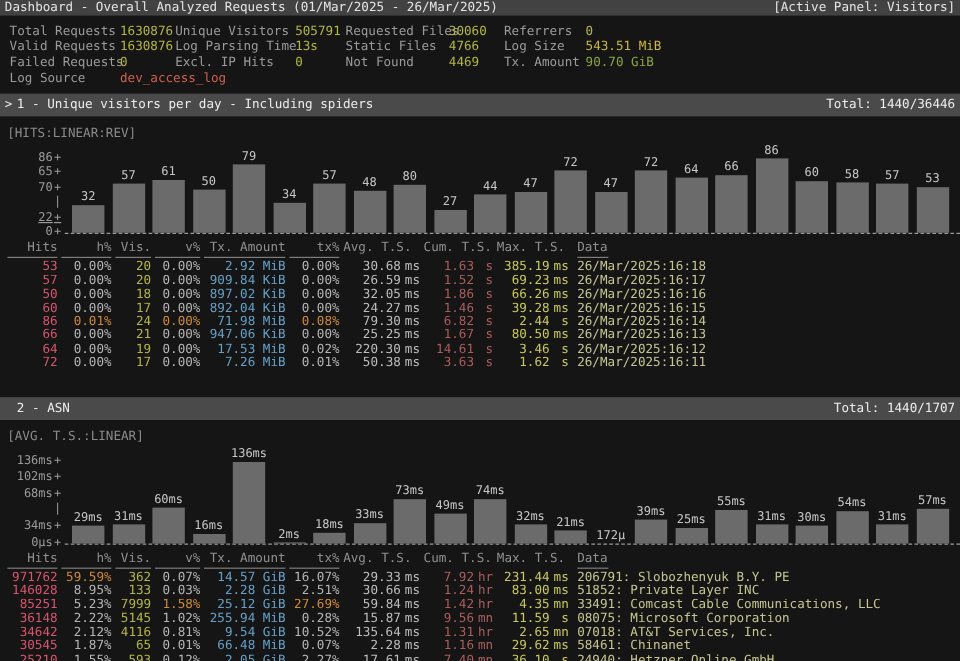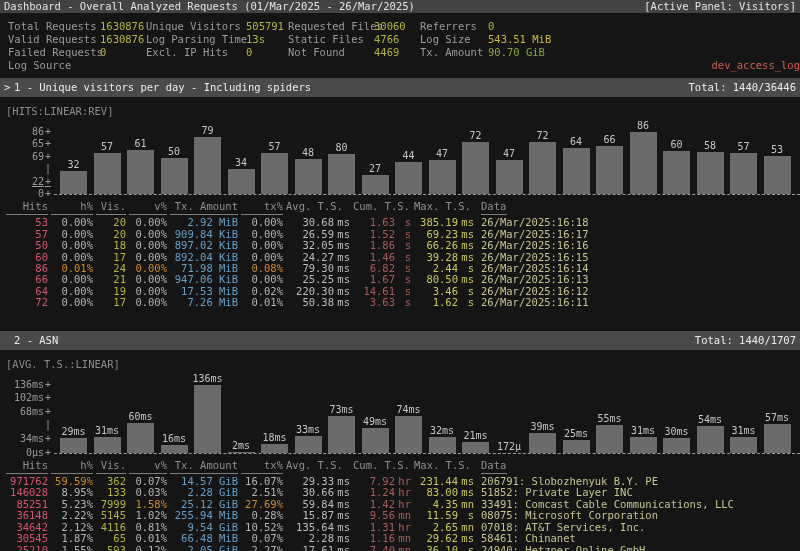--- a/index.html
+++ b/index.html
@@ -68,35 +68,35 @@
     <div class="sum-value y">543.51 MiB</div>
     <div class="sum-label">Failed Requests</div>
     <div class="sum-value yg">0</div>
     <div class="sum-label">Excl. IP Hits</div>
     <div class="sum-value yg">0</div>
     <div class="sum-label">Not Found</div>
     <div class="sum-value yg">4469</div>
     <div class="sum-label">Tx. Amount</div>
     <div class="sum-value g">90.70 GiB</div>
     <div class="sum-label">Log Source</div>
-    <div class="sum-value r" style="grid-column: 2 / 9; text-align: right;">dev_access_log</div>
+    <div class="sum-value r" style="grid-column: 2 / 9;">dev_access_log</div>
   </div>
 
 <div class="panel-hdr">
   <span><span class="cursor">&gt;</span><span>1 - Unique visitors per day - Including spiders</span></span>
   <span>Total: 1440/36446</span>
 </div>
 
 <div class="chart-section">
   <div class="chart-type-label">[HITS:LINEAR:REV]</div>
   <div class="chart-body" id="chart-0" style="height: 76px;">
       <div class="y-axis" style="height: 76px;">
         <div class="tick" style="top: 7px;"><span class="tlabel">86</span><span class="tmark">+</span></div>
         <div class="tick" style="top: 19.4px;"><span class="tlabel">65</span><span class="tmark">+</span></div>
-        <div class="tick" style="top: 31.8px;"><span class="tlabel">69</span><span class="tmark">+</span></div>
+        <div class="tick" style="top: 31.8px;"><span class="tlabel">70</span><span class="tmark">+</span></div>
         <div class="tick" style="top: 44.2px;"><span class="tlabel"></span><span class="tmark">|</span></div>
         <div class="tick" style="top: 56.6px; text-decoration: underline;"><span class="tlabel">22</span><span class="tmark">+</span></div>
         <div class="tick" style="top: 69px;"><span class="tlabel">0</span><span class="tmark">+</span></div>
       </div>
       <div class="plot" style="height: 75px;">
         <div class="slot">
           <div class="bar-label">32</div>
           <div class="vbar" style="height: 23px;"></div>
         </div>
         <div class="slot">

